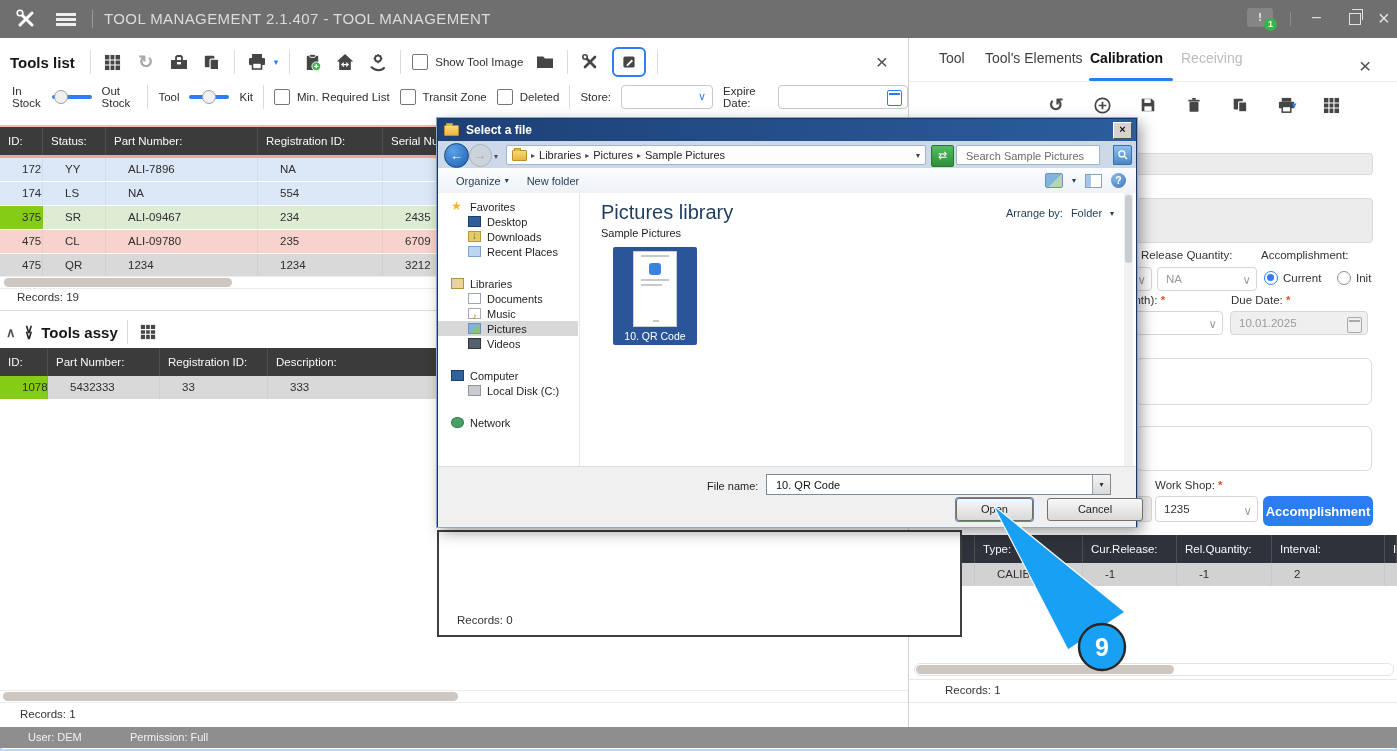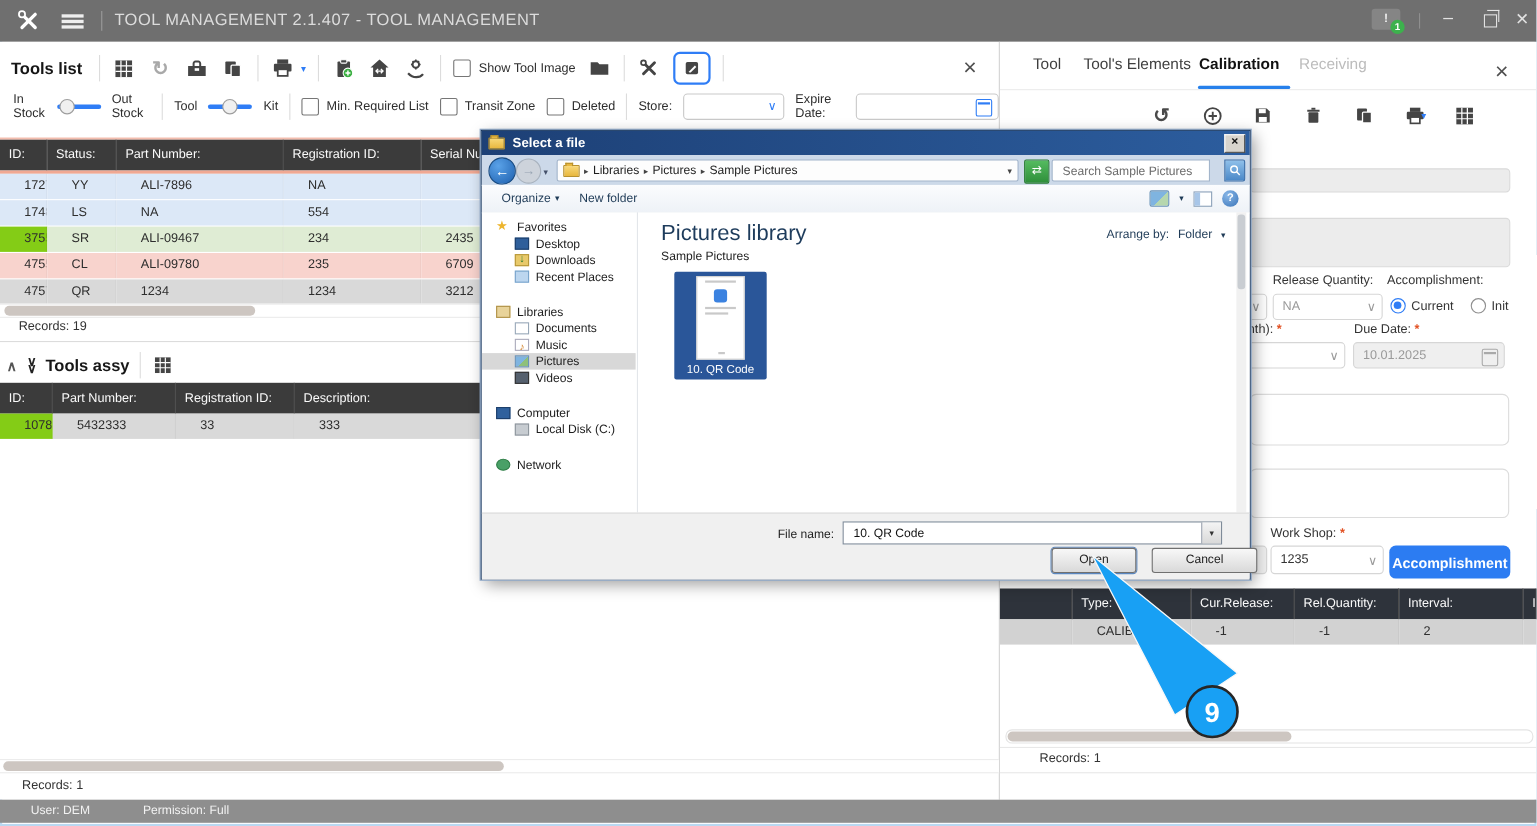--- a/index.html
+++ b/index.html
@@ -478,21 +478,21 @@
         <svg width="17" height="17" viewBox="0 0 18 18">
             <rect x="1" y="1" width="16" height="16" fill="#454545"></rect>
             <path d="M1 6.3h16M1 11.6h16M6.3 1v16M11.6 1v16" stroke="#fff" stroke-width="1.2"></path>
           </svg>
       </span>
     </div>
 
     <div class="fld dis" style="left:227px;top:115px;width:237px;height:22px;"></div>
     <div class="fld dis" style="left:227px;top:160px;width:237px;height:45px;"></div>
 
-    <span class="flabel" style="left:248px;top:211px;">Release Quantity:</span>
+    <span class="flabel" style="left:232px;top:211px;">Release Quantity:</span>
     <span class="flabel" style="left:352px;top:211px;">Accomplishment:</span>
     <div class="dcombo" style="left:185px;top:229px;width:58px;height:24px;">
         <span class="chev gray" style="position:absolute;right:5px;top:1px;"></span>
       </div>
     <div class="dcombo" style="left:248px;top:229px;width:100px;height:24px;">
       <span>NA</span>
       <span class="chev gray" style="position:absolute;right:5px;top:1px;"></span>
     </div>
     <span class="flabel" style="left:355px;top:233px;">
       <span class="radio on"></span><span>Current</span>
@@ -697,20 +697,23 @@
       <span class="fn-label">File name:</span>
       <div class="fn-combo">
         <input value="10. QR Code" style="">
         <span class="fn-dd"></span>
       </div>
       <div class="win-btn default" style="left:518px;top:31px;width:77px;">Open</div>
       <div class="win-btn" style="left:609px;top:31px;width:96px;">Cancel</div>
     </div>
   </div>
 
+  <div class="rec0">
+    <span class="records">Records: 0</span>
+  </div>
 
   <div class="statusbar">
     <span style="left:28px;">User: DEM</span>
     <span style="left:130px;">Permission: Full</span>
   </div>
 
   <svg class="anno" viewBox="0 0 1397 751">
     <polygon points="993,505 1068,650 1125,612" fill="#18a0f4" stroke="#f8f8f8" stroke-width="1.2"></polygon>
     <circle cx="1102" cy="647" r="23" fill="#18a0f4" stroke="#262626" stroke-width="2.4"></circle>
     <text x="1102" y="656" text-anchor="middle" font-family="Liberation Sans, sans-serif" font-size="25" font-weight="bold" fill="#ffffff">9</text>

